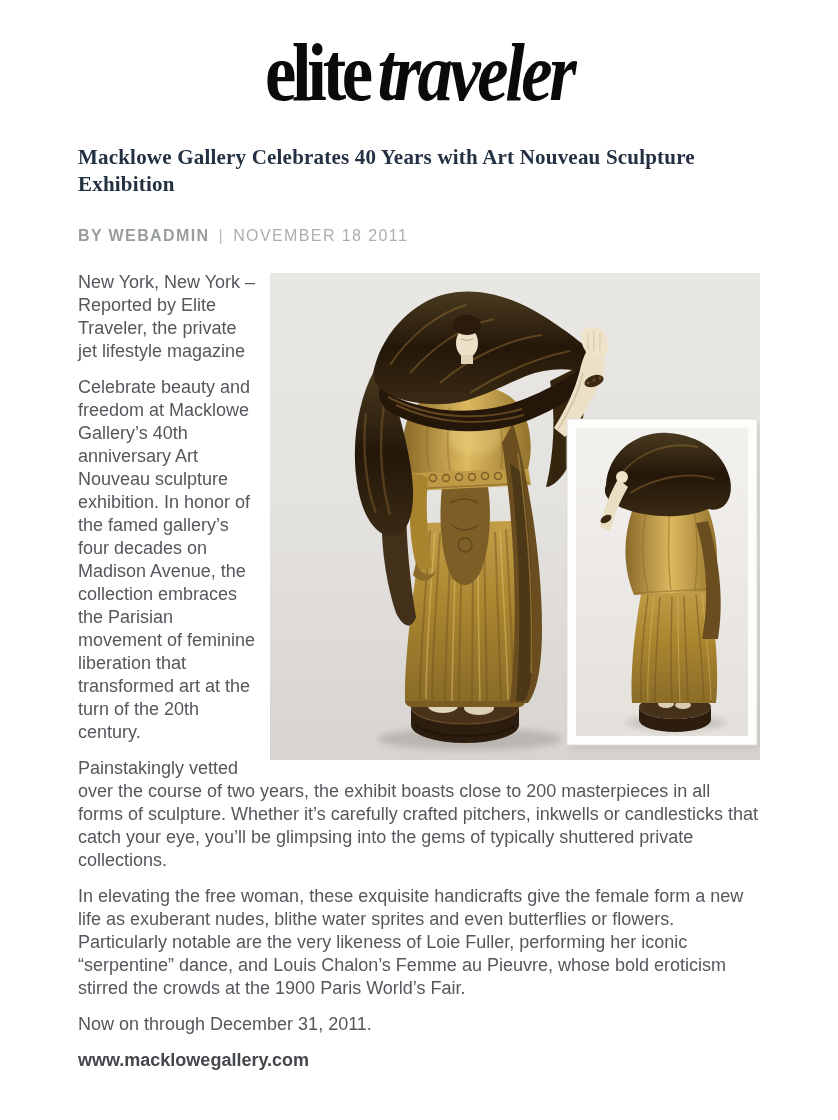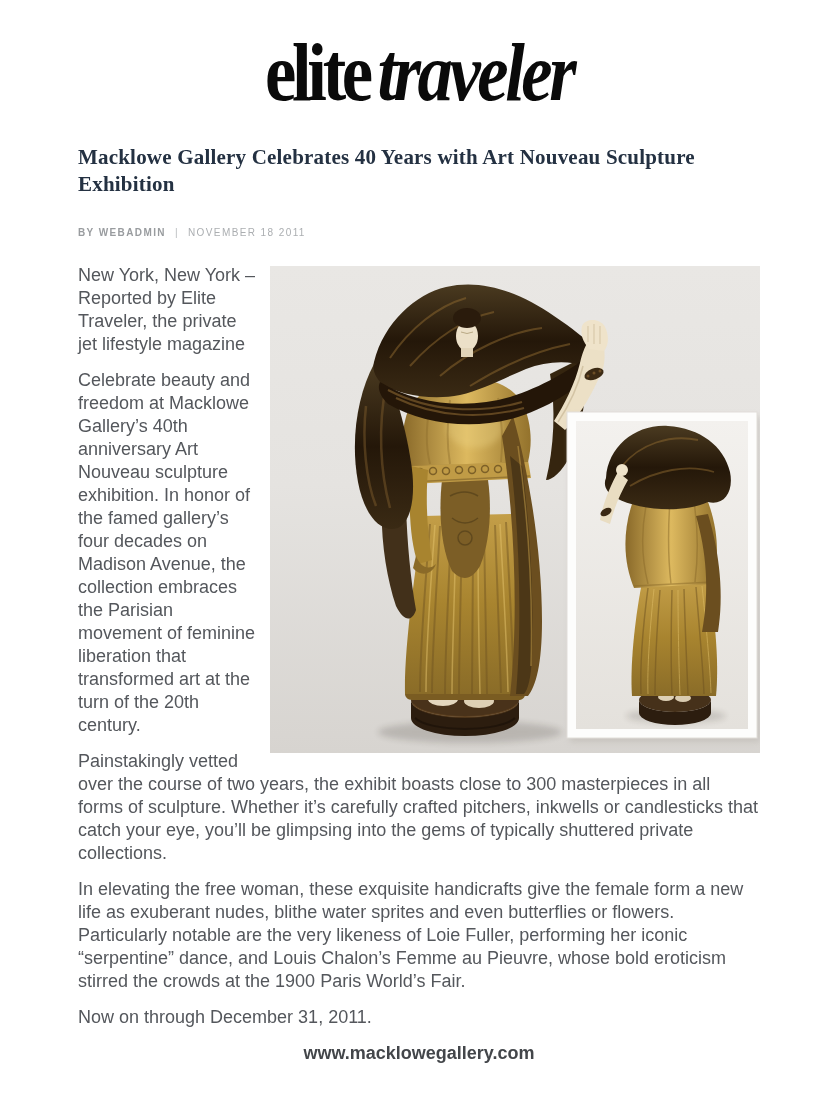--- a/index.html
+++ b/index.html
@@ -18,33 +18,33 @@
   .logo-traveler {
     font-family: "Liberation Serif", serif; font-weight: 700; font-style: italic;
     font-size: 82px; letter-spacing: -4px; margin-left: 10px;
   }
   .article { padding: 0 78px; }
   .headline {
     font-family: "Liberation Serif", serif; font-weight: 700;
     font-size: 21px; line-height: 1.27; color: #243142;
     margin: 24px 0 0 0; letter-spacing: .2px;
   }
-  .byline { margin-top: 30px; font-size: 10px; letter-spacing: 1.4px; color: #a4a7aa; }
+  .byline { margin-top: 30px; font-size: 16px; letter-spacing: 1.4px; color: #a4a7aa; }
   .byline-author { font-weight: 700; color: #999c9f; cursor: pointer; }
   .byline-sep { margin: 0 9px; color: #b9bcbf; font-weight: 400; }
   .byline-date { color: #abaeb1; }
   .body-copy { margin-top: 26px; font-size: 18px; line-height: 23px; color: #54575c; }
   .body-copy p { margin: 0 0 13px 0; }
   .photo {
     float: right; width: 490px; height: 487px;
     margin: 2px 0 18px 14px; padding: 0;
   }
   .photo svg { display: block; width: 100%; height: 100%; }
   .closing { margin-top: 2px; }
-  .website { font-weight: 700; margin-top: 4px; text-align: center; }
+  .website { font-weight: 700; margin-top: 4px; }
   .website a { color: #43464a; text-decoration: none; cursor: pointer; }
 </style>
 </head>
 <body>
 
 <div class="page">
 
   <header class="masthead">
     <div class="logo">
       <span class="logo-elite">elite</span><span class="logo-traveler">traveler</span>
@@ -249,20 +249,20 @@
 
             <path d="M348,206 C340,220 333,238 330,254 L340,258 C344,242 351,226 358,214 Z" fill="#e9ddc2"></path>
             <circle cx="352" cy="204" r="6" fill="#efe3ca"></circle>
             <ellipse cx="336" cy="246" rx="6" ry="3.5" fill="#3a2914" transform="rotate(-30 336 246)"></ellipse>
           </g>
         </svg>
       </figure>
 
       <p>New York, New York – Reported by Elite Traveler, the private jet lifestyle magazine</p>
       <p>Celebrate beauty and freedom at Macklowe Gallery’s 40th anniversary Art Nouveau sculpture exhibition. In honor of the famed gallery’s four decades on Madison Avenue, the collection embraces the Parisian movement of feminine liberation that transformed art at the turn of the 20th century.</p>
-      <p>Painstakingly vetted over the course of two years, the exhibit boasts close to 300 masterpieces in all forms of sculpture. Whether it’s carefully crafted pitchers, inkwells or candlesticks that catch your eye, you’ll be glimpsing into the gems of typically shuttered private collections.</p>
+      <p>Painstakingly vetted over the course of two years, the exhibit boasts close to 200 masterpieces in all forms of sculpture. Whether it’s carefully crafted pitchers, inkwells or candlesticks that catch your eye, you’ll be glimpsing into the gems of typically shuttered private collections.</p>
       <p>In elevating the free woman, these exquisite handicrafts give the female form a new life as exuberant nudes, blithe water sprites and even butterflies or flowers. Particularly notable are the very likeness of Loie Fuller, performing her iconic “serpentine” dance, and Louis Chalon’s Femme au Pieuvre, whose bold eroticism stirred the crowds at the 1900 Paris World’s Fair.</p>
       <p class="closing">Now on through December 31, 2011.</p>
       <p class="website"><a href="#">www.macklowegallery.com</a></p>
     </div>
   </main>
 
 </div>
 
 </body></html>

